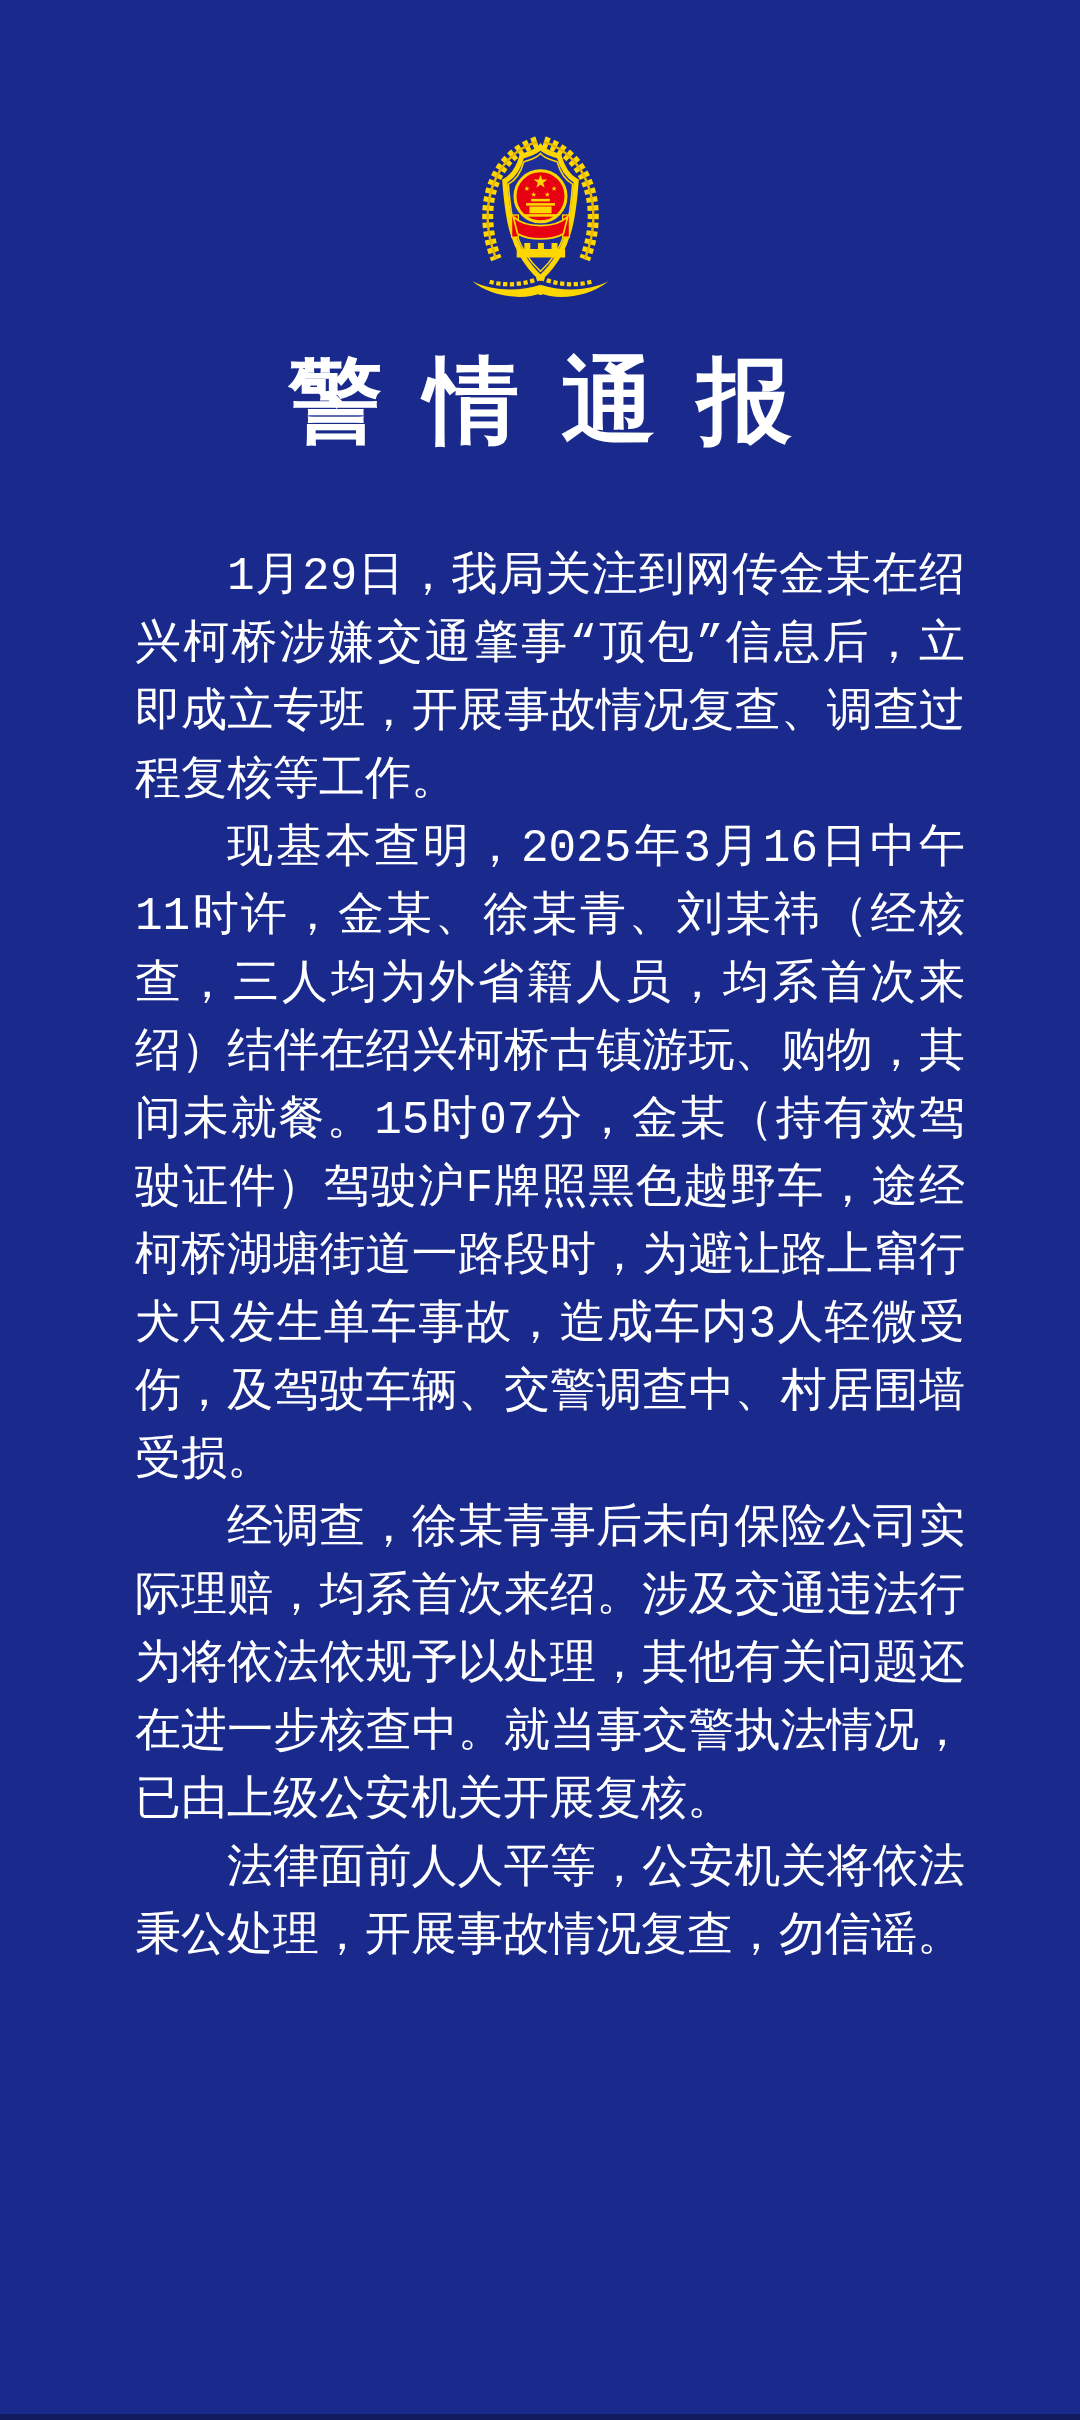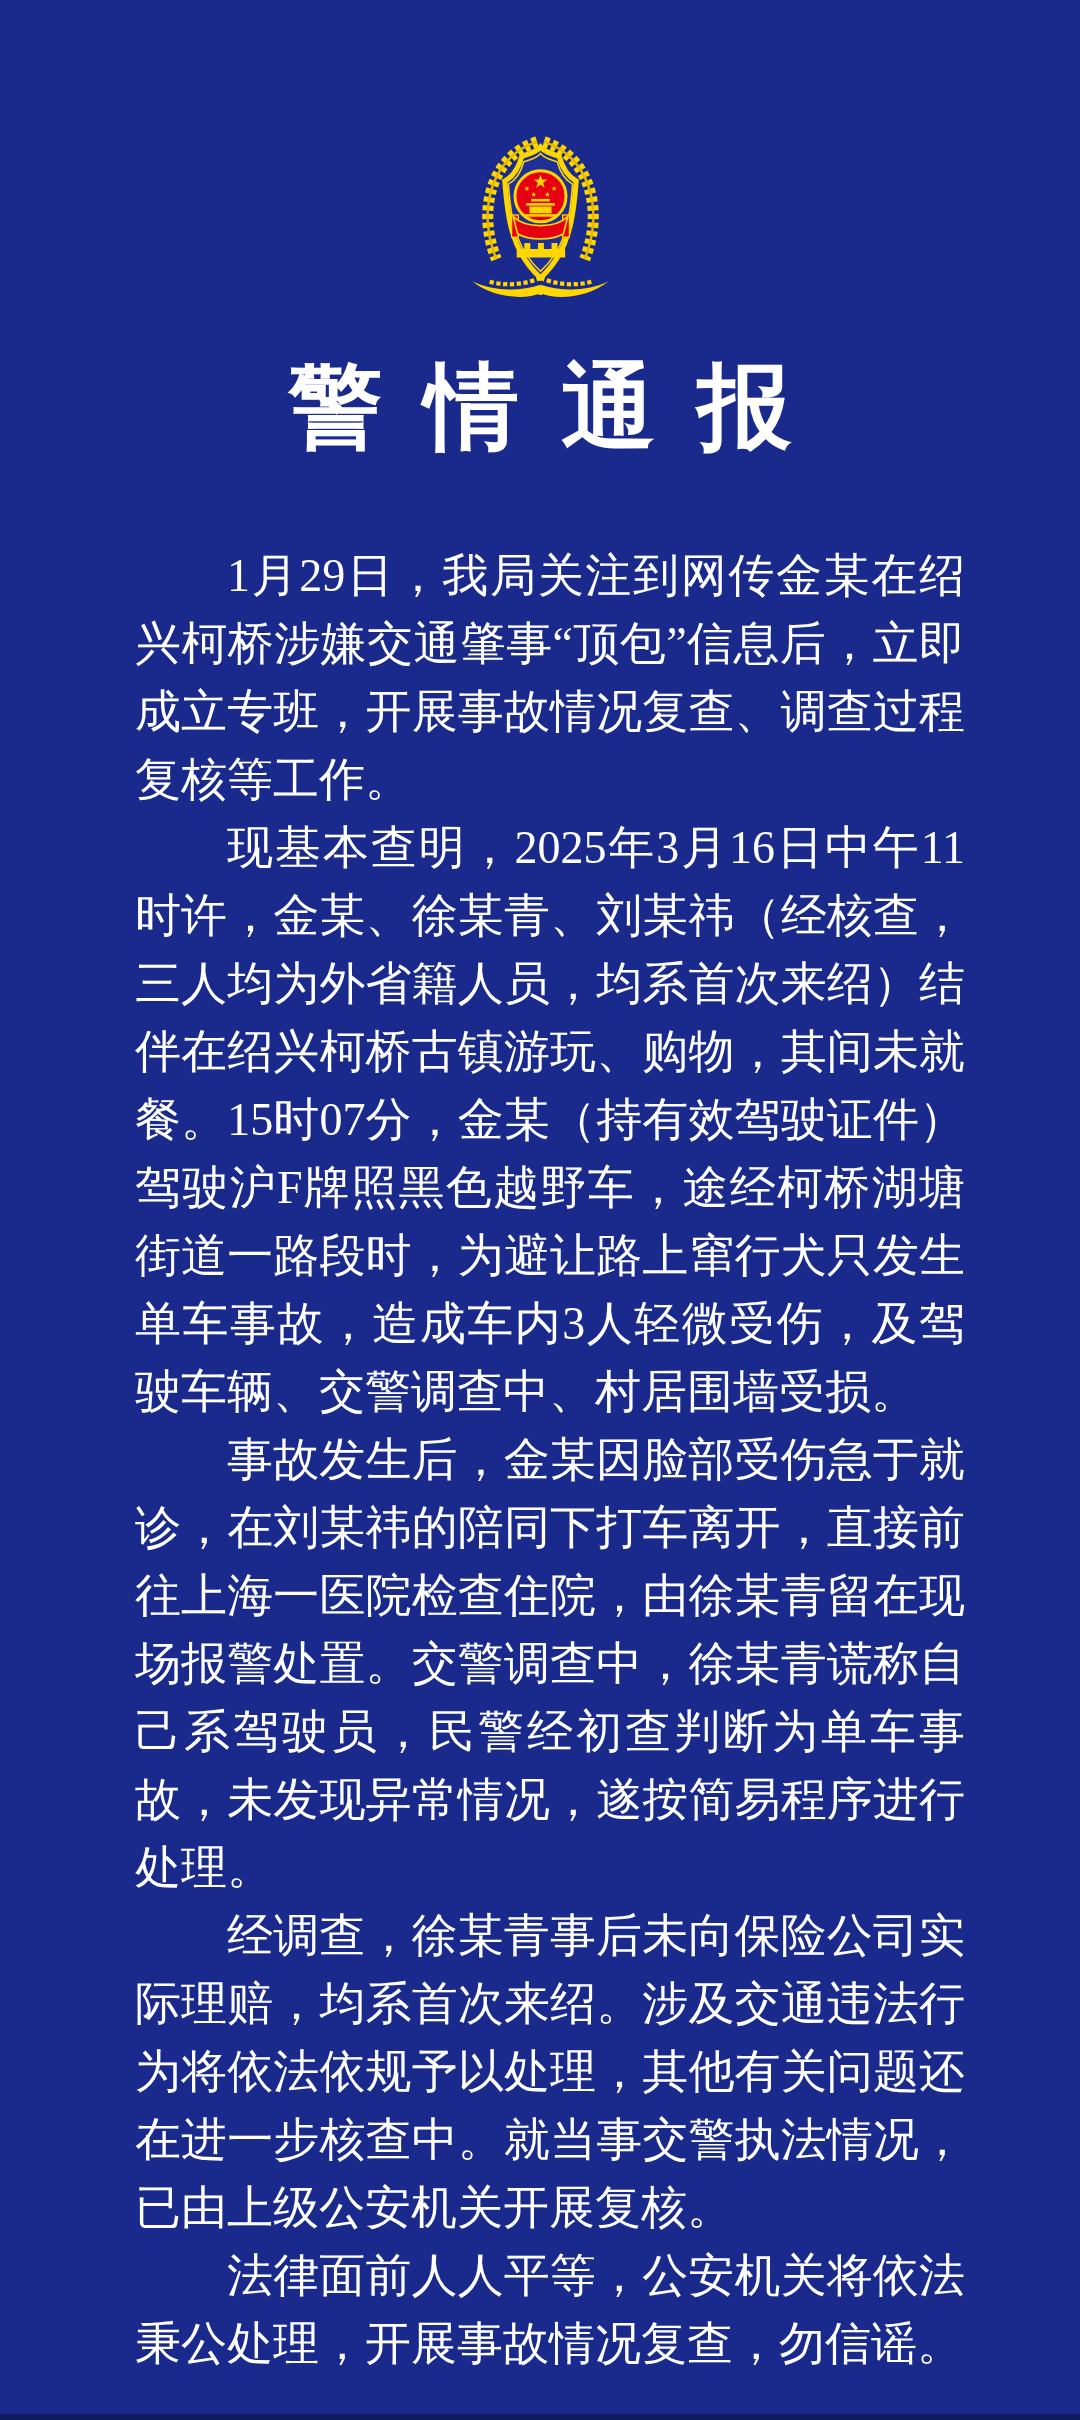--- a/index.html
+++ b/index.html
@@ -13,21 +13,21 @@
   *{margin:0;padding:0;box-sizing:border-box;}
   html,body{width:1080px;}
   body{
     height:2420px;
     background:var(--background);
     color:var(--text);
     font-family:"Liberation Serif","DejaVu Serif",serif;
     position:relative;
     overflow:hidden;
   }
-  .page{width:100%;height:100%;position:relative;}
+  .page{width:100%;height:100%;position:relative;font-family:Liberation Mono, monospace;}
   .badge-wrap{
     padding-top:130px;
     text-align:center;
   }
   .badge-wrap svg{display:inline-block;}
   .title{
     margin-top:56px;
     text-align:center;
     font-size:94px;
     font-weight:bold;
@@ -99,19 +99,18 @@
 
       <circle cx="90" cy="189" r="5" fill="var(--badge_gold)"></circle>
     </svg>
   </div>
 
   <h1 class="title">警情通报</h1>
 
   <section class="content">
     <p>1月29日，我局关注到网传金某在绍兴柯桥涉嫌交通肇事“顶包”信息后，立即成立专班，开展事故情况复查、调查过程复核等工作。</p>
     <p>现基本查明，2025年3月16日中午11时许，金某、徐某青、刘某祎（经核查，三人均为外省籍人员，均系首次来绍）结伴在绍兴柯桥古镇游玩、购物，其间未就餐。15时07分，金某（持有效驾驶证件）驾驶沪F牌照黑色越野车，途经柯桥湖塘街道一路段时，为避让路上窜行犬只发生单车事故，造成车内3人轻微受伤，及驾驶车辆、交警调查中、村居围墙受损。</p>
-    <p>事故发生后，金某因脸部受伤急于就诊，在刘某祎的陪同下打车离开，直接前往上海一医院检查住院，由徐某青留在现场报警处置。交警调查中，徐某青谎称自己系驾驶员，民警经初查判断为单车事故，未发现异常情况，遂按简易程序进行处理。</p>
     <p>经调查，徐某青事后未向保险公司实际理赔，均系首次来绍。涉及交通违法行为将依法依规予以处理，其他有关问题还在进一步核查中。就当事交警执法情况，已由上级公安机关开展复核。</p>
     <p>法律面前人人平等，公安机关将依法秉公处理，开展事故情况复查，勿信谣。</p>
   </section>
 
   <div class="bottom-edge"></div>
 </div>
 
 </body></html>

